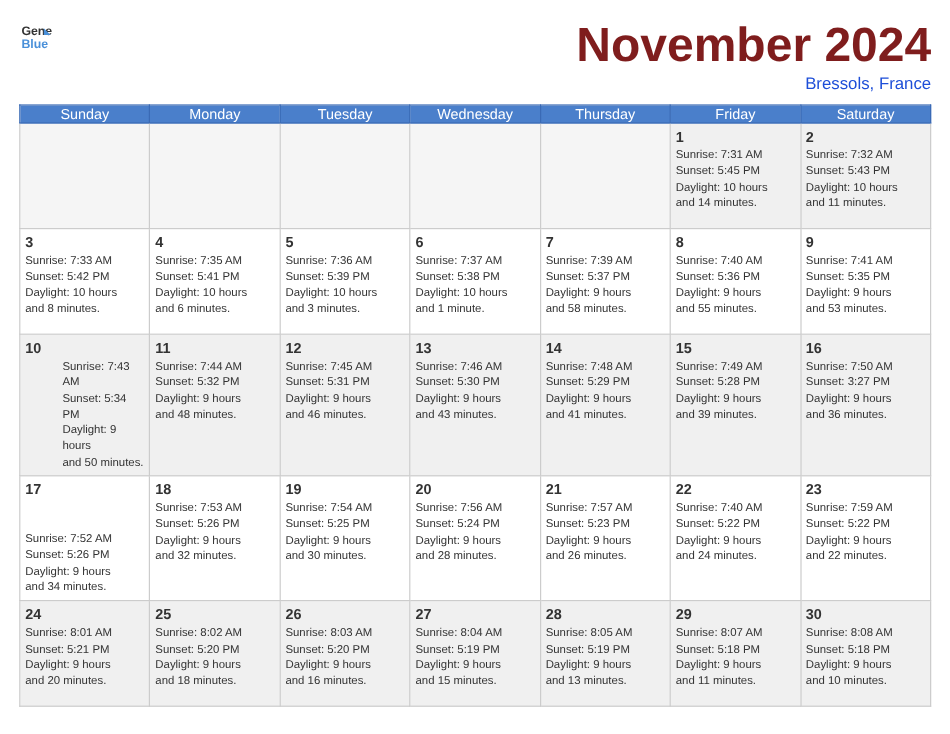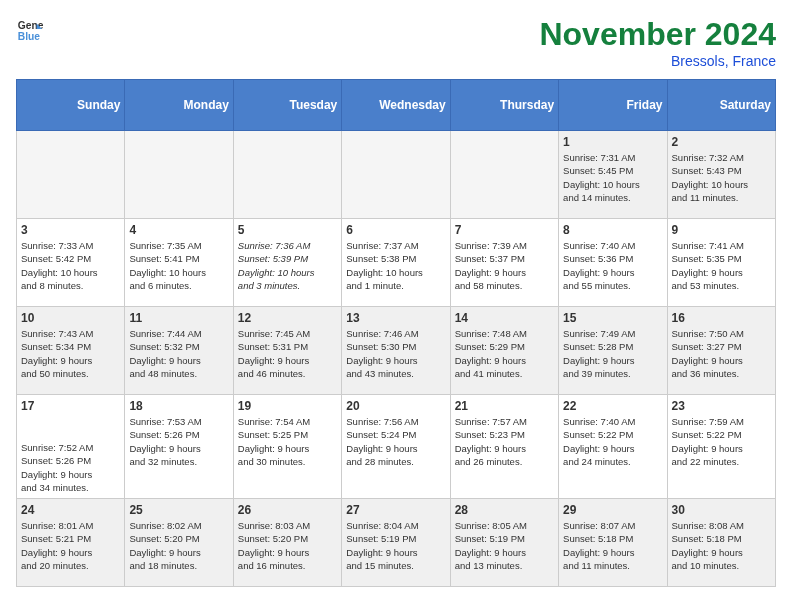--- a/index.html
+++ b/index.html
@@ -22,40 +22,40 @@
       gap: 4px;
     }
     .logo-icon {
       width: 28px;
       height: 28px;
     }
     .title-block {
       text-align: right;
     }
     .month-title {
-      font-size: 32px;
+      font-size: 40px;
       font-weight: bold;
-      color: #15803d;
+      color: #7f1d1d;
     }
     .location {
       font-size: 14px;
       color: #1d4ed8;
     }
     table {
       width: 100%;
       border-collapse: collapse;
       table-layout: fixed;
     }
     th {
       background: #4a7fcb;
       color: #fff;
       font-size: 12px;
-      font-weight: bold;
-      padding: 18px 4px;
-      text-align: right;
+      font-weight: normal;
+      padding: 0 4px;
+      text-align: center;
       border: 1px solid #3a6ab5;
     }
     td {
       border: 1px solid #ccc;
       vertical-align: top;
       padding: 4px;
       font-size: 10px;
       color: #333;
       height: 88px;
       background: #fff;
@@ -138,21 +138,21 @@
         </td>
         <td>
           <div class="day-num">4</div>
           <div class="day-info" style="white-space: pre-line;">Sunrise: 7:35 AM
 Sunset: 5:41 PM
 Daylight: 10 hours
 and 6 minutes.</div>
         </td>
         <td>
           <div class="day-num">5</div>
-          <div class="day-info" style="white-space: pre-line; font-style: italic;">Sunrise: 7:36 AM
+          <div class="day-info" style="white-space: pre-line;">Sunrise: 7:36 AM
 Sunset: 5:39 PM
 Daylight: 10 hours
 and 3 minutes.</div>
         </td>
         <td>
           <div class="day-num">6</div>
           <div class="day-info" style="white-space: pre-line;">Sunrise: 7:37 AM
 Sunset: 5:38 PM
 Daylight: 10 hours
 and 1 minute.</div>
@@ -175,21 +175,21 @@
           <div class="day-num">9</div>
           <div class="day-info" style="white-space: pre-line;">Sunrise: 7:41 AM
 Sunset: 5:35 PM
 Daylight: 9 hours
 and 53 minutes.</div>
         </td>
       </tr>
       <tr>
         <td class="shaded">
           <div class="day-num">10</div>
-          <div class="day-info" style="white-space: pre-line;">Sunrise: 7:43 AM
+          <div class="day-info" style="white-space: pre-line; margin-left: 31px;">Sunrise: 7:43 AM
 Sunset: 5:34 PM
 Daylight: 9 hours
 and 50 minutes.</div>
         </td>
         <td class="shaded">
           <div class="day-num">11</div>
           <div class="day-info" style="white-space: pre-line;">Sunrise: 7:44 AM
 Sunset: 5:32 PM
 Daylight: 9 hours
 and 48 minutes.</div>

